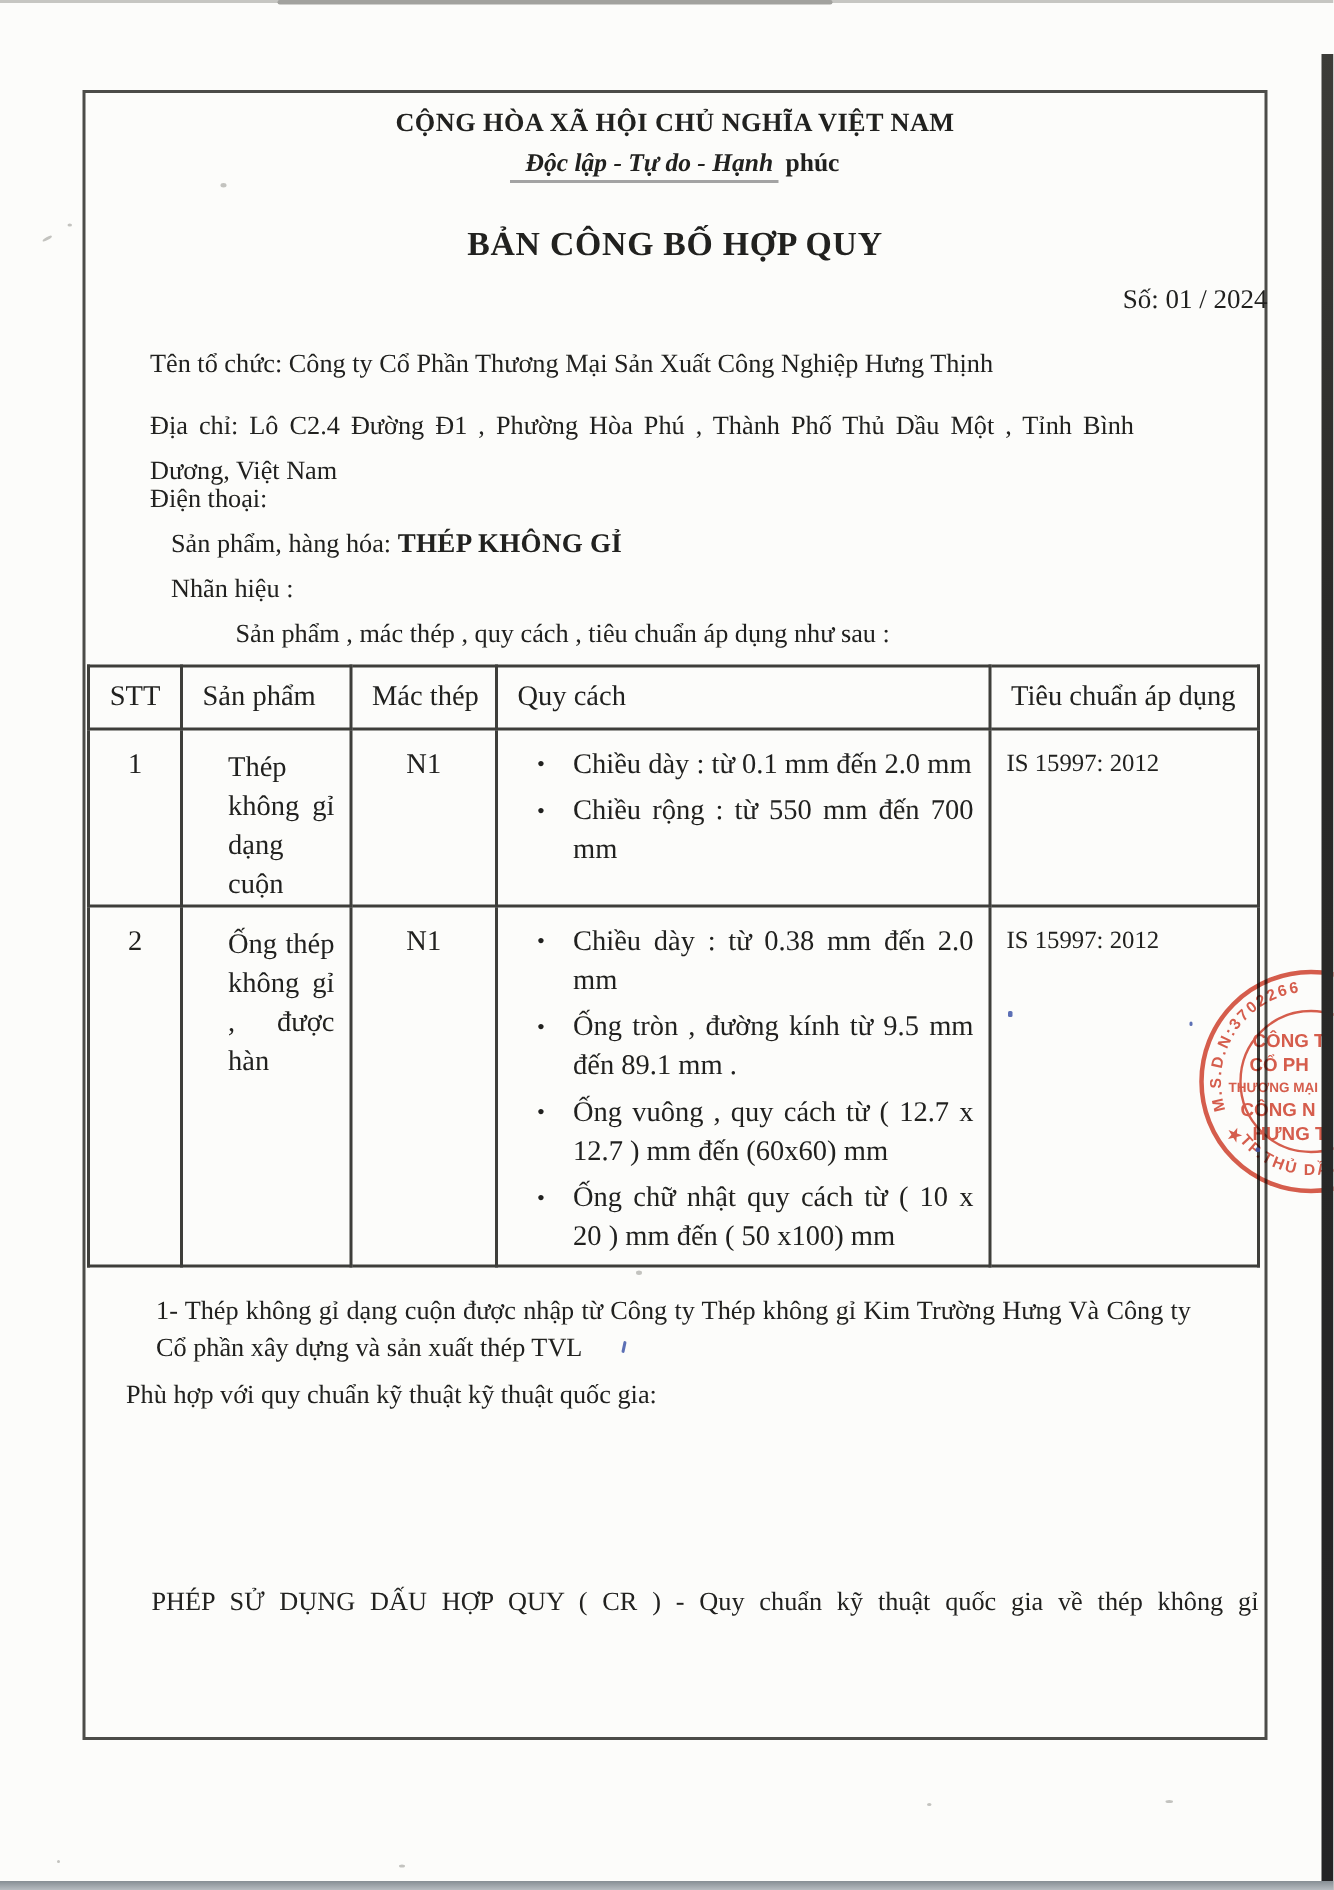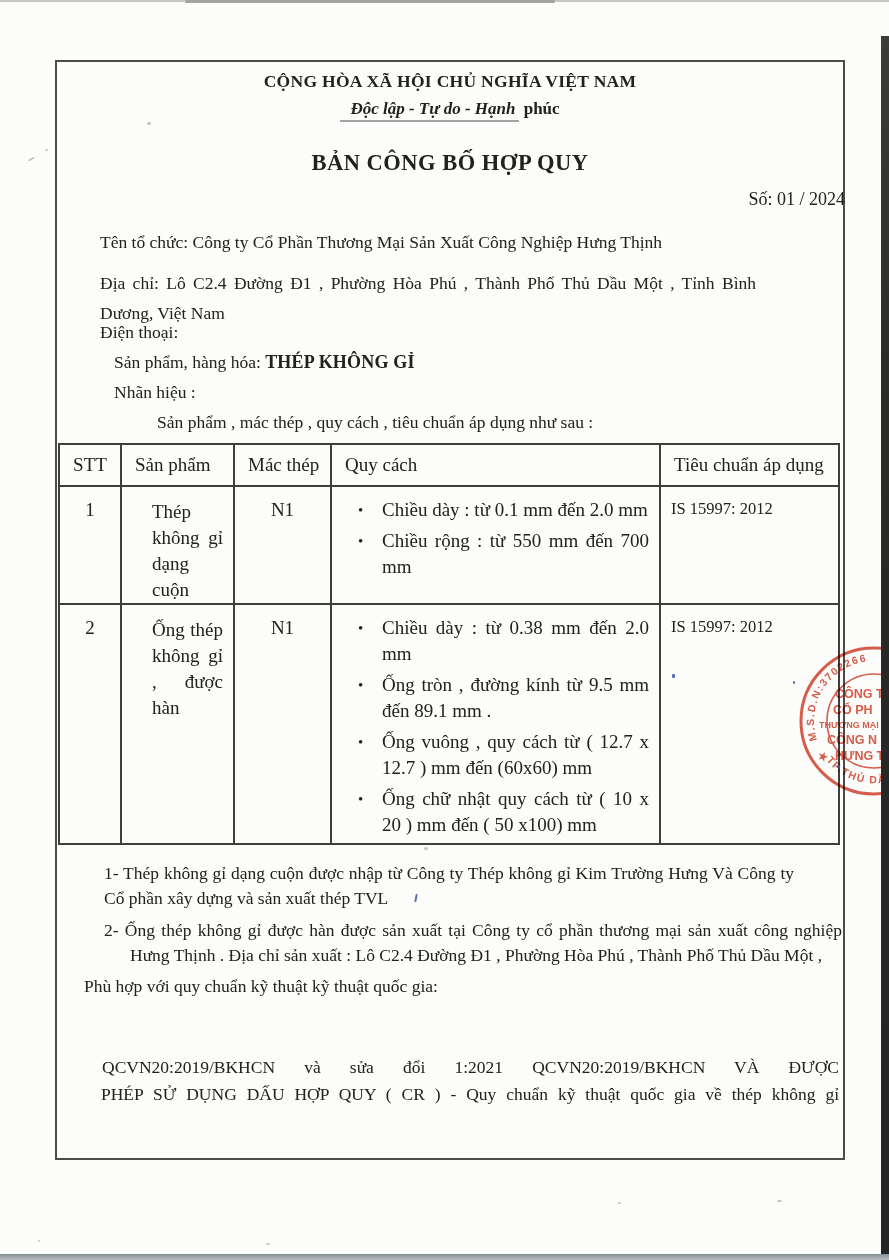--- a/index.html
+++ b/index.html
@@ -132,25 +132,23 @@
             </div>
       </td>
       <td class="tc">IS 15997: 2012</td>
     </tr>
   </tbody>
     </table>
 </div>
 
 <div class="abs notes">
   <div class="note1">1- Thép không gỉ dạng cuộn được nhập từ Công ty Thép không gỉ Kim Trường Hưng Và Công ty Cổ phần xây dựng và sản xuất thép TVL</div>
-  <div class="note2">2- Ống thép không gỉ được hàn được sản xuất tại Công ty cổ phần thương mại sản xuất công nghiệp Hưng Thịnh . Địa chỉ sản xuất : Lô C2.4 Đường Đ1 , Phường Hòa Phú , Thành Phố Thủ Dầu Một ,</div>
   <div class="cintro">Phù hợp với quy chuẩn kỹ thuật kỹ thuật quốc gia:</div>
 </div>
 <div class="abs conf">
-  <div class="l1">QCVN20:2019/BKHCN và sửa đổi 1:2021 QCVN20:2019/BKHCN VÀ ĐƯỢC</div>
   <div class="l2">PHÉP SỬ DỤNG DẤU HỢP QUY ( CR ) - Quy chuẩn kỹ thuật quốc gia về thép không gỉ</div>
 </div>
 
 <svg class="abs stamp" width="170" height="170" viewBox="0 0 170 170">
   <defs>
     <path id="arcTop" d="M 28,110 A 60,60 0 1 1 132,110" fill="none"></path>
     <path id="arcBot" d="M 23,103 A 61,61 0 0 0 137,103" fill="none"></path>
   </defs>
   <g fill="none" stroke="#d5503e">
     <circle cx="80" cy="80" r="73" stroke-width="3"></circle>

